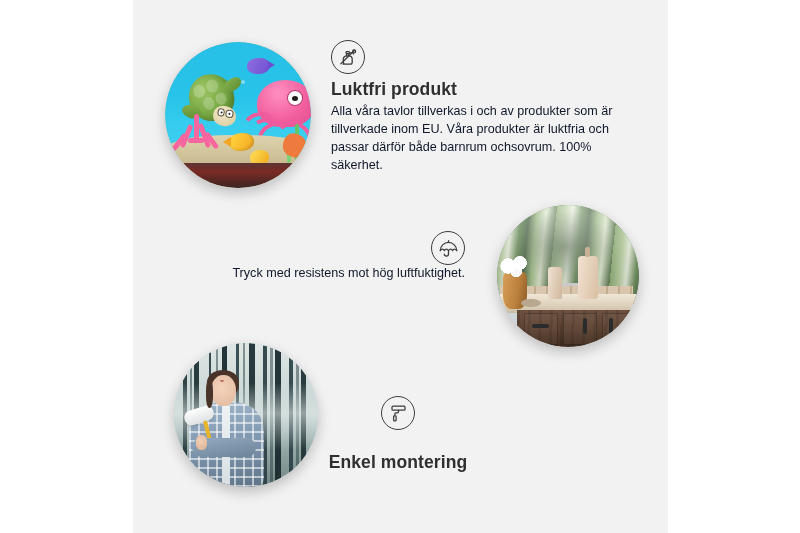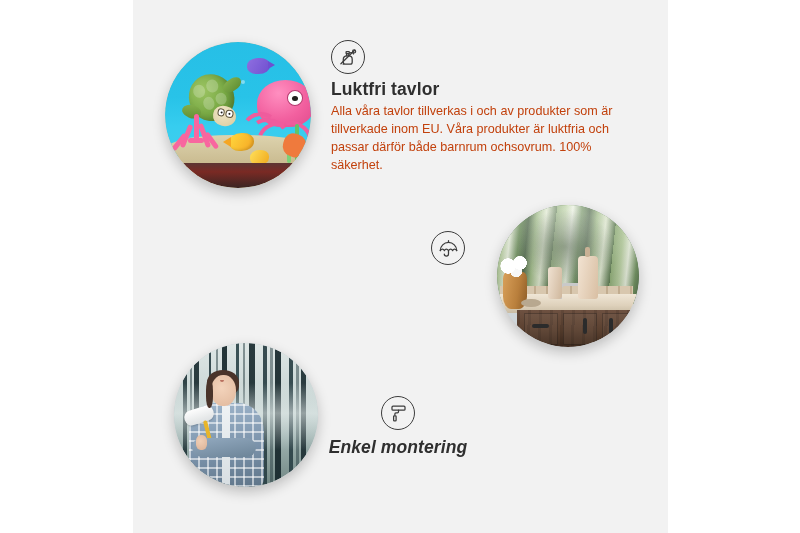--- a/index.html
+++ b/index.html
@@ -338,42 +338,42 @@
   .f-title {
     font-size: 17.5px;
     font-weight: bold;
     color: #2f2f2f;
     margin: 5px 0 3px 0;
     letter-spacing: .1px;
   }
   .f-body {
     font-size: 12.6px;
     line-height: 1.42;
-    color: #c2410c;
+    color: #0f172a;
   }
 
   
   #feature-odourless { left: 331px; top: 40px; width: 305px; }
   #feature-odourless .f-body { max-width: 296px; }
 
   
   #feature-waterproof {
     left: 195px; top: 231px; width: 270px;
     text-align: right;
   }
   #feature-waterproof .icon-circle { margin-left: auto; }
   #feature-waterproof .f-title { margin-top: 6px; }
 
   
   #feature-mounting {
     left: 268px; top: 396px; width: 260px;
     text-align: center;
   }
   #feature-mounting .icon-circle { margin: 0 auto; }
-  #feature-mounting .f-title { margin-top: 7px; font-style: italic; }
+  #feature-mounting .f-title { margin-top: 22px; }
 </style>
 </head>
 <body>
 
 <div id="stage">
 
   <div class="panel"></div>
 
   <div class="photo" id="photo-sea">
     <div class="inner">
@@ -486,33 +486,34 @@
     <div class="icon-circle">
       <svg width="24" height="24" viewBox="0 0 24 24" fill="none" stroke="#3d3d3d" stroke-width="1.3" stroke-linecap="round" stroke-linejoin="round">
         <path d="M7.2 19.2h7.1c1.1 0 1.9-.9 1.9-1.9v-3.1c0-1.9-1.5-3.4-3.4-3.4h-2.1c-1.9 0-3.4 1.5-3.4 3.4v3.1c0 1 .8 1.9 1.9 1.9z"></path>
         <path d="M10.6 10.8V8.6h2.2v2.2"></path>
         <rect x="10.1" y="6.6" width="3.2" height="2.1" rx=".5"></rect>
         <path d="M14.6 7.6h1.6c.7 0 1.3.6 1.3 1.3"></path>
         <circle cx="18.1" cy="6.4" r="1.5"></circle>
         <path d="M4.9 18.8 18.6 5.2"></path>
       </svg>
     </div>
-    <div class="f-title">Luktfri tavlor</div>
+    <div class="f-title">Luktfri produkt</div>
     <div class="f-body">Alla våra tavlor tillverkas i och av produkter som är tillverkade inom EU. Våra produkter är luktfria och passar därför både barnrum ochsovrum. 100% säkerhet.</div>
   </div>
 
   <div class="feature" id="feature-waterproof">
     <div class="icon-circle">
       <svg width="23" height="23" viewBox="0 0 24 24" fill="none" stroke="#3d3d3d" stroke-width="1.3" stroke-linecap="round" stroke-linejoin="round">
         <path d="M3.4 14.2c0-4.7 3.9-8.5 8.6-8.5s8.6 3.8 8.6 8.5"></path>
         <path d="M3.4 14.2c1.4-1.9 3.3-1.9 4.3 0 1-1.9 3-1.9 4.3 0 1.3-1.9 3.3-1.9 4.3 0 1-1.9 2.9-1.9 4.3 0"></path>
         <path d="M12 5.7V3.9"></path>
         <path d="M12 14.2v3.6c0 1.2-1 2.2-2.2 2.2s-2.2-1-2.2-2.2"></path>
       </svg>
     </div>
+    <div class="f-body">Tryck med resistens mot hög luftfuktighet.</div>
   </div>
 
   <div class="feature" id="feature-mounting">
     <div class="icon-circle">
       <svg width="23" height="23" viewBox="0 0 24 24" fill="none" stroke="#3d3d3d" stroke-width="1.3" stroke-linecap="round" stroke-linejoin="round">
         <rect x="5.2" y="4.4" width="13.6" height="4.2" rx="1.1"></rect>
         <path d="M12 8.6v1.7c0 .6-.5 1.1-1.1 1.1H9.3c-.6 0-1.1.5-1.1 1.1v1.1"></path>
         <rect x="6.9" y="14.5" width="2.6" height="5.3" rx=".7"></rect>
       </svg>
     </div>

